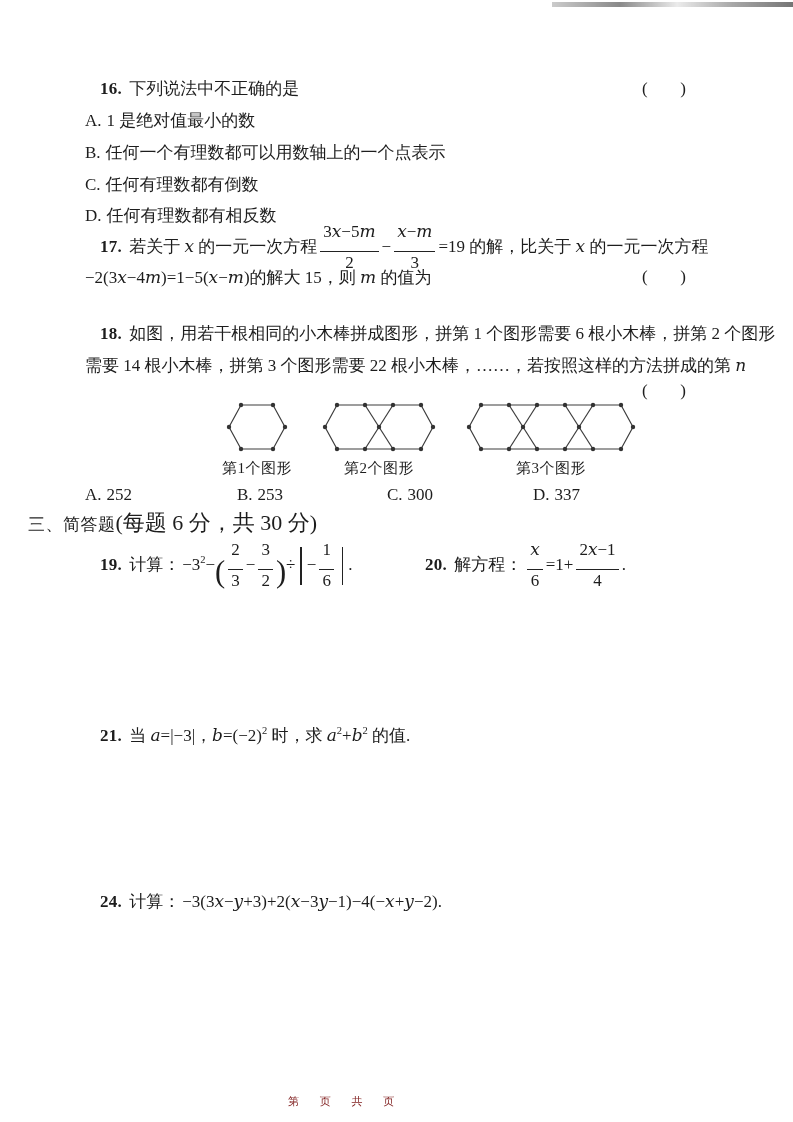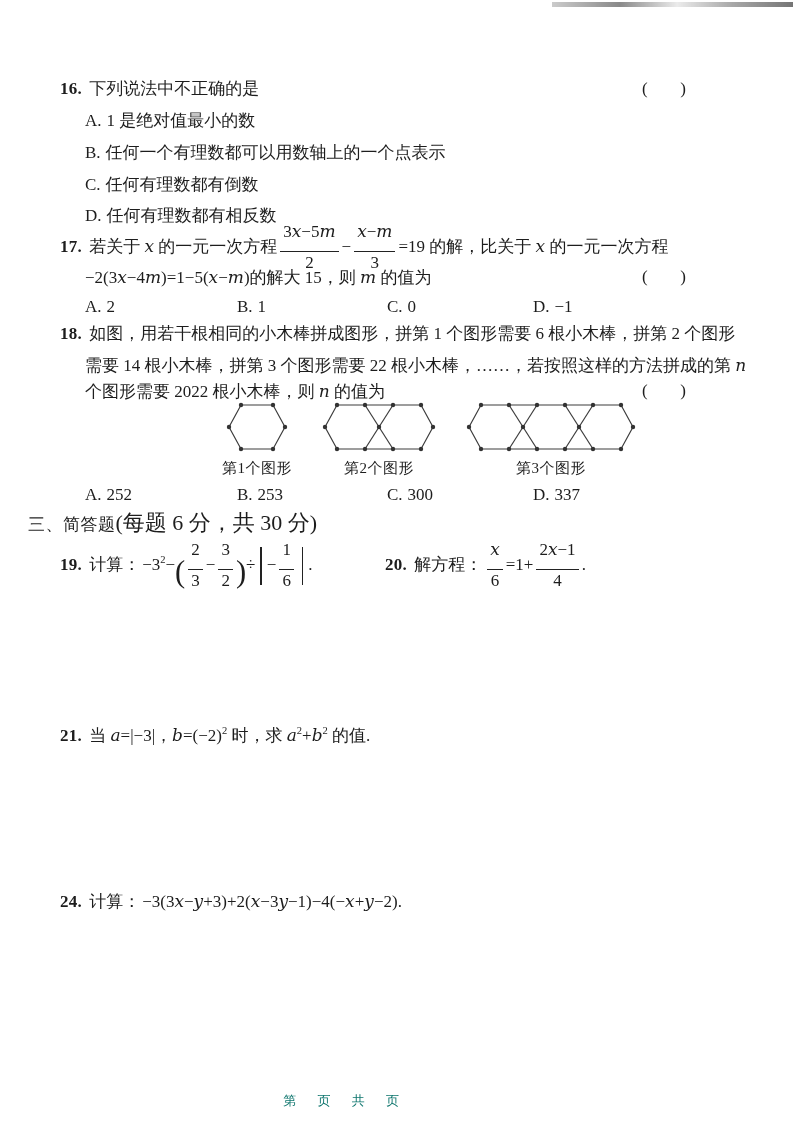--- a/index.html
+++ b/index.html
@@ -7,21 +7,21 @@
     position:relative;width:793px;height:1122px;margin:0 auto;
     background:#ffffff;color:#1d1d1d;overflow:hidden;
     font-family:"Liberation Serif","DejaVu Serif",serif;
     font-size:17px;line-height:22px;
   }
   .line{position:absolute;left:0;width:793px;white-space:nowrap;}
   .pl28{padding-left:28px;}
   .pl60{padding-left:60px;}
   .pl85{padding-left:85px;}
   .pl385{padding-left:385px;}
-  .qnum{font-weight:700;margin-right:7px;letter-spacing:0.3px;}
+  .qnum{font-weight:700;margin-right:7px;letter-spacing:0.3px;margin-left:40px;}
   .optlab{margin-right:5px;}
   .bracket{position:absolute;left:642px;top:0;white-space:pre;letter-spacing:1px;}
   .optrow{position:absolute;left:0;width:793px;height:24px;}
   .opt{position:absolute;top:0;white-space:nowrap;}
   .o1{left:85px;}.o2{left:237px;}.o3{left:387px;}.o4{left:533px;}
   .sechead{font-weight:400;letter-spacing:0.5px;}
   .note{font-size:22px;}
   .qlabel{margin-right:2px;}
   
   .mi{font-style:italic;font-family:"DejaVu Serif","Liberation Serif",serif;}
@@ -36,21 +36,21 @@
   .fig{display:flex;flex-direction:column;align-items:center;}
   .figcap{font-size:15px;margin-top:3px;letter-spacing:0.5px;}
   .fig svg{display:block;}
   .fig polygon,.fig line{fill:none;stroke:#3d3d3d;stroke-width:1.2;}
   .fig circle{fill:#333;stroke:none;}
   
   .smudge{position:absolute;top:2px;left:552px;width:241px;height:5px;
     background:linear-gradient(90deg,rgba(70,70,70,.28),rgba(40,40,40,.55) 28%,rgba(120,120,120,.15) 52%,rgba(60,60,60,.45) 75%,rgba(25,25,25,.6));
     filter:blur(.4px);}
   .footer{position:absolute;top:1090px;left:0;width:686px;text-align:center;
-    font-size:13px;color:#0f766e;letter-spacing:4px;word-spacing:10px;}
+    font-size:11px;color:#7f1d1d;letter-spacing:4px;word-spacing:10px;}
 </style>
 </head>
 <body>
 
 <div id="page">
 
   <div class="smudge"></div>
 
   <div class="line pl60" style="top:78px">
     <span class="qnum">16.</span><span>下列说法中不正确的是</span>
@@ -69,35 +69,28 @@
     <span class="optlab">D.</span><span>任何有理数都有相反数</span>
   </div>
 
   <div class="line pl60" style="top:222px">
     <span class="qnum">17.</span><span class="rich"><span>若关于 </span><span class="mi">x</span><span> 的一元一次方程</span><span class="frac"><span class="fnum"><span>3</span><span class="mi">x</span><span>−5</span><span class="mi">m</span></span><span class="fden"><span>2</span></span></span><span>−</span><span class="frac"><span class="fnum"><span class="mi">x</span><span>−</span><span class="mi">m</span></span><span class="fden"><span>3</span></span></span><span>=19 的解，比关于 </span><span class="mi">x</span><span> 的一元一次方程</span></span>
   </div>
   <div class="line pl85" style="top:266px">
     <span class="rich"><span>−2(3</span><span class="mi">x</span><span>−4</span><span class="mi">m</span><span>)=1−5(</span><span class="mi">x</span><span>−</span><span class="mi">m</span><span>)的解大 15，则 </span><span class="mi">m</span><span> 的值为</span></span>
     <span class="bracket">(      )</span>
   </div>
-  <div class="optrow" style="top:296px">
-    <span class="opt o1"><span class="optlab">A.</span><span>2</span></span>
-    <span class="opt o2"><span class="optlab">B.</span><span>1</span></span>
-    <span class="opt o3"><span class="optlab">C.</span><span>0</span></span>
-    <span class="opt o4"><span class="optlab">D.</span><span>−1</span></span>
-  </div>
 
   <div class="line pl60" style="top:323px">
     <span class="qnum">18.</span><span>如图，用若干根相同的小木棒拼成图形，拼第 1 个图形需要 6 根小木棒，拼第 2 个图形</span>
   </div>
   <div class="line pl85" style="top:354px">
     <span class="rich"><span>需要 14 根小木棒，拼第 3 个图形需要 22 根小木棒，……，若按照这样的方法拼成的第 </span><span class="mi">n</span></span>
   </div>
   <div class="line pl85" style="top:380px">
-    <span class="rich"><span>个图形需要 2022 根小木棒，则 </span><span class="mi">n</span><span> 的值为</span></span>
     <span class="bracket">(      )</span>
   </div>
 
   <div class="figrow">
     <div class="fig">
       <svg width="62" height="54" viewBox="0 0 62 54">
         <polygon points="15,5 47,5 59,27 47,49 15,49 3,27"></polygon>
         <circle cx="15" cy="5" r="2.2"></circle>
           <circle cx="47" cy="5" r="2.2"></circle>
           <circle cx="59" cy="27" r="2.2"></circle>

